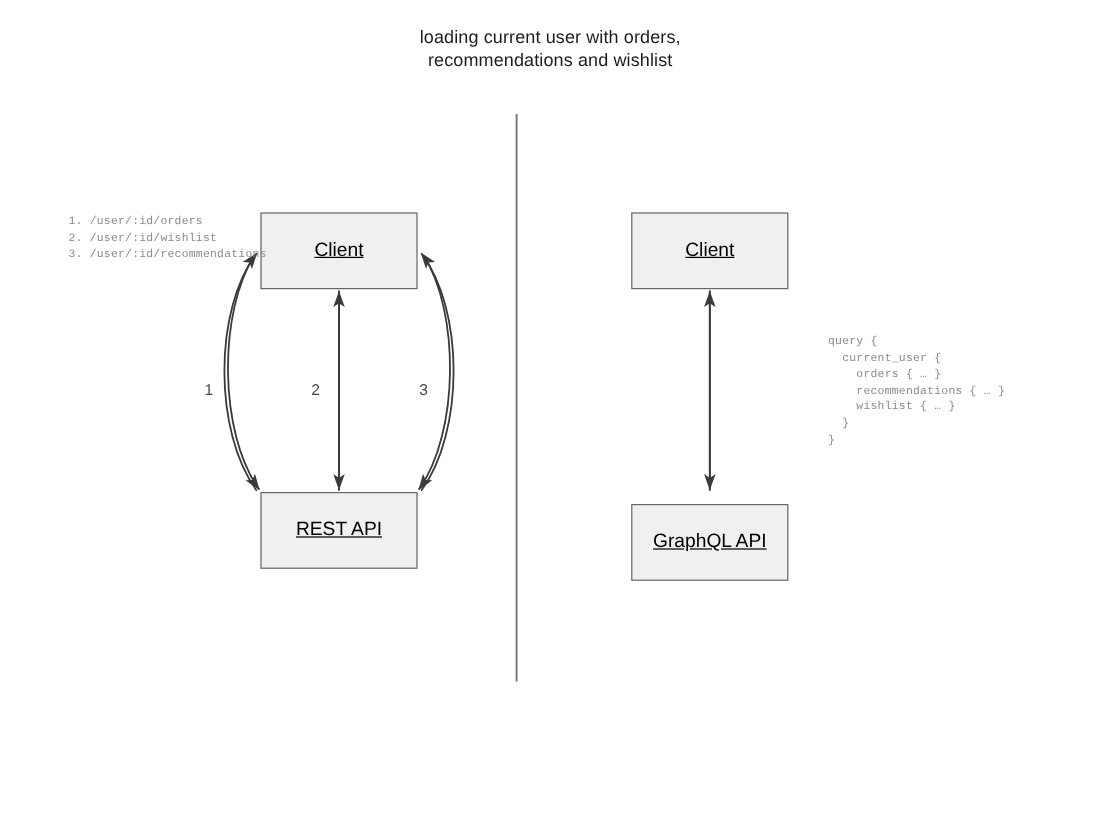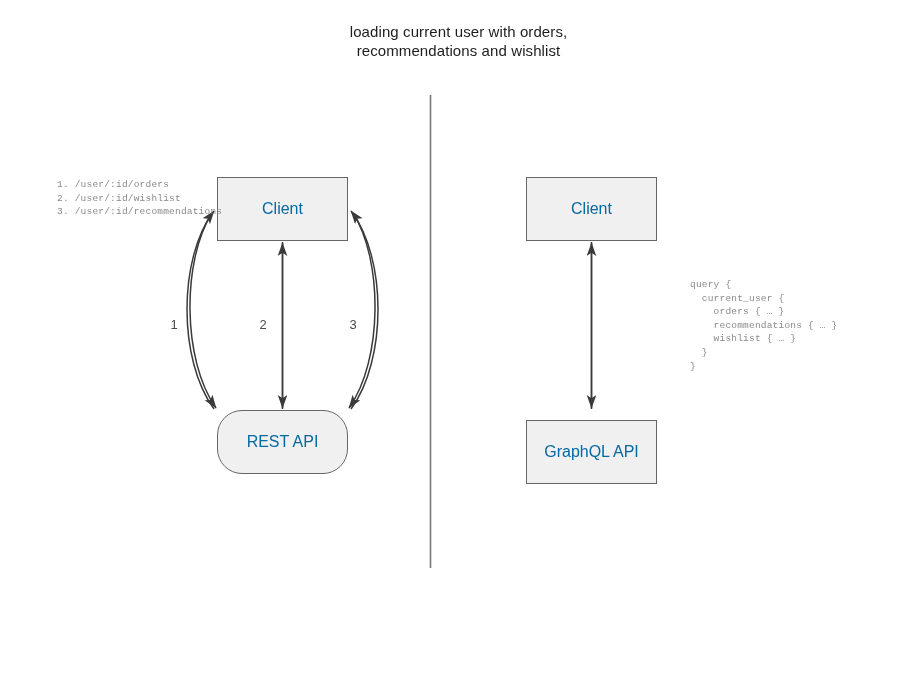--- a/index.html
+++ b/index.html
@@ -41,24 +41,25 @@
   
   .node-box {
     position: absolute;
     background: #f0f0f0;
     border: 1.4px solid #666666;
     box-sizing: border-box;
     display: flex;
     align-items: center;
     justify-content: center;
     font-size: 16px;
-    color: #0369a1;
+    color: #000000;
+    text-decoration: underline;
   }
   .node-box.client-rest   { left: 217px; top: 177px; width: 131px; height: 64px; }
-  .node-box.rest-api      { left: 217px; top: 410px; width: 131px; height: 64px; border-radius: 25px; }
+  .node-box.rest-api      { left: 217px; top: 410px; width: 131px; height: 64px; }
   .node-box.client-gql    { left: 526px; top: 177px; width: 131px; height: 64px; }
   .node-box.graphql-api   { left: 526px; top: 420px; width: 131px; height: 64px; }
 
   
   .mono-block {
     position: absolute;
     font-family: "Liberation Mono", "DejaVu Sans Mono", monospace;
     font-size: 9.5px;
     line-height: 13.6px;
     color: #8a8a8a;

